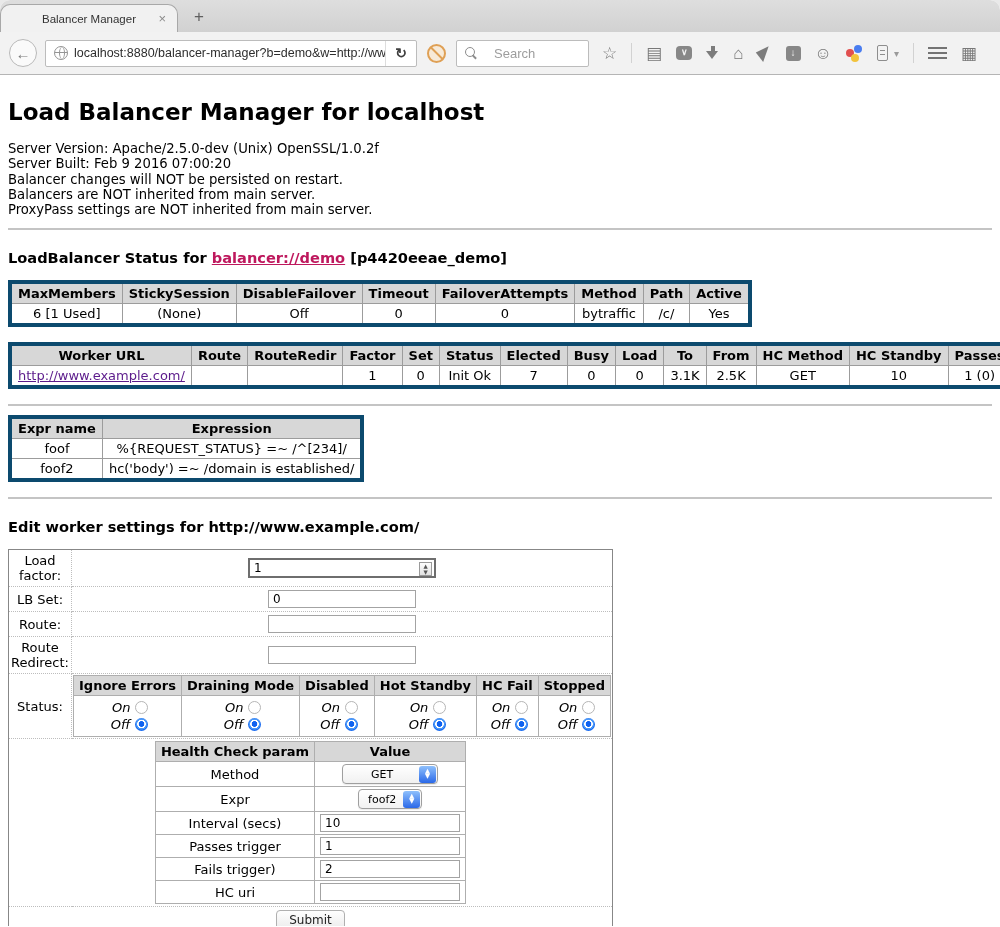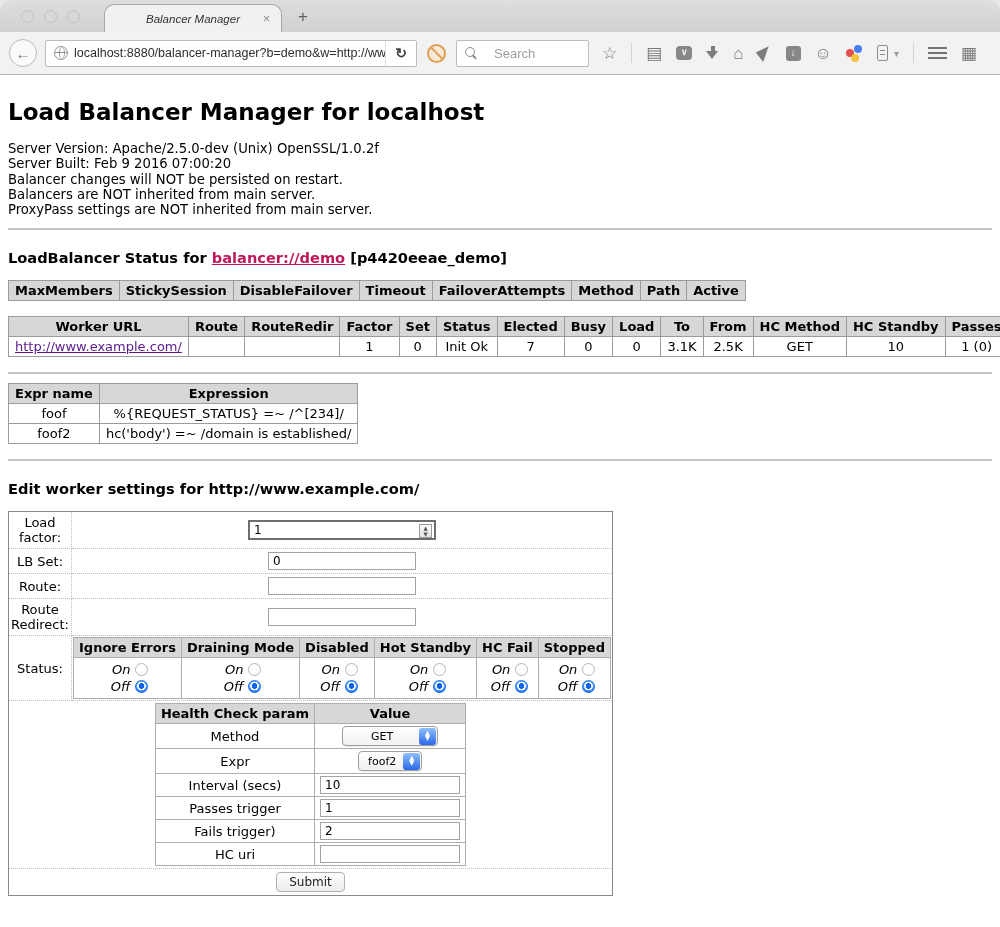--- a/index.html
+++ b/index.html
@@ -7,23 +7,23 @@
   .window {
     width:1000px; height:927px; margin:0 auto; background:#fff;
     border-radius:10px 10px 0 0; overflow:hidden;
     font-family:"Liberation Sans", sans-serif;
   }
 
   
   .tabstrip { height:32px; background:linear-gradient(#dedede,#d1d1d1); position:relative; display:flex; align-items:flex-end; }
   .lights { position:absolute; left:21px; top:10px; display:flex; gap:10px; }
   .light { width:13px; height:13px; border-radius:50%; background:#d8d8d8; border:1px solid #c0c0c0; }
-  .tab { margin-left:104px; width:178px; height:28px; background:#f1f1f1; border:1px solid #a8a8a8; border-bottom:none;
+  .tab { width:178px; height:28px; background:#f1f1f1; border:1px solid #a8a8a8; border-bottom:none;
          border-radius:10px 10px 0 0; display:flex; align-items:center; justify-content:center; position:relative;
-         font-size:11.5px; color:#333;font-style:italic; }
+         font-size:11.5px; color:#333; }
   .tab-close { position:absolute; right:11px; top:7px; color:#8b8b8b; font-size:13px; line-height:13px; cursor:default; }
   .newtab { margin-left:16px; margin-bottom:5px; font-size:17px; color:#5f5f5f; }
 
   
   .toolbar { height:43px; background:#f2f2f2; border-bottom:1px solid #b5b5b5; display:flex; align-items:center; padding:0 9px; }
   .back-btn { width:28px; height:28px; border-radius:50%; border:1px solid #b9b9b9; background:#fafafa; color:#7a7a7a;
               display:flex; align-items:center; justify-content:center; font-size:15px; flex:0 0 auto; }
   .urlbar { margin-left:8px; flex:0 0 372px; height:27px; background:#fff; border:1px solid #bcbcbc; border-radius:2px;
             display:flex; align-items:center; overflow:hidden; }
   .globe { width:14px; height:14px; border:1px solid #949494; border-radius:50%; margin:0 6px 0 8px; position:relative; flex:0 0 auto; }
@@ -60,21 +60,21 @@
 
   
   .page { height:851px; background:#fff; padding:0 8px; font-family:"DejaVu Sans", sans-serif; font-size:13px; color:#000; overflow:hidden; }
   .page h1 { font-size:23px; margin:24px 0 16px; letter-spacing:0; }
   .info-line { font-size:13.2px; line-height:15.3px; }
   hr { border:none; height:2px; background:#c4c4c4; margin:11px 0 9px; }
   .page h3 { font-size:14.6px; margin:19px 0 14px; }
   a.plink { color:#be185d; font-weight:bold; text-decoration:underline; }
   a.wlink { color:#5b1a8b; text-decoration:underline; }
 
-  table.data { border-collapse:collapse; border:1px solid #0c4a6e; margin:2px 0 15px; }
+  table.data { border-collapse:collapse; border:4px solid #0c4a6e; margin:2px 0 15px; }
   table.data th, table.data td { border:1px solid #9c9c9c; padding:2px 6px; text-align:center; font-size:13px; white-space:nowrap; }
   table.data th { background:#d7d7d7; }
   td.left { text-align:left; }
 
   
   table.form { border-collapse:collapse; border:1px solid #878787; width:562px; margin-top:10px; }
   table.form > tbody > tr > td { border:1px dotted #bdbdbd; padding:3px 2px; text-align:center; font-size:13px; }
   td.lblcol { width:98px; }
   .txt { width:148px; height:18px; border:1px solid #a3a3a3; font-size:12px; padding:1px 4px; font-family:"DejaVu Sans",sans-serif; background:#fff; }
   .num-wrap { position:relative; display:inline-block; }
@@ -173,20 +173,30 @@
           <tr>
         <th>MaxMembers</th>
         <th>StickySession</th>
         <th>DisableFailover</th>
         <th>Timeout</th>
         <th>FailoverAttempts</th>
         <th>Method</th>
         <th>Path</th>
         <th>Active</th>
       </tr>
+      <tr>
+        <td>6 [1 Used]</td>
+        <td>(None)</td>
+        <td>Off</td>
+        <td>0</td>
+        <td>0</td>
+        <td>bytraffic</td>
+        <td>/c/</td>
+        <td>Yes</td>
+      </tr>
     </tbody>
       </table>
 
     <table class="data">
       <tbody>
           <tr>
         <th>Worker URL</th>
         <th>Route</th>
         <th>RouteRedir</th>
         <th>Factor</th>

